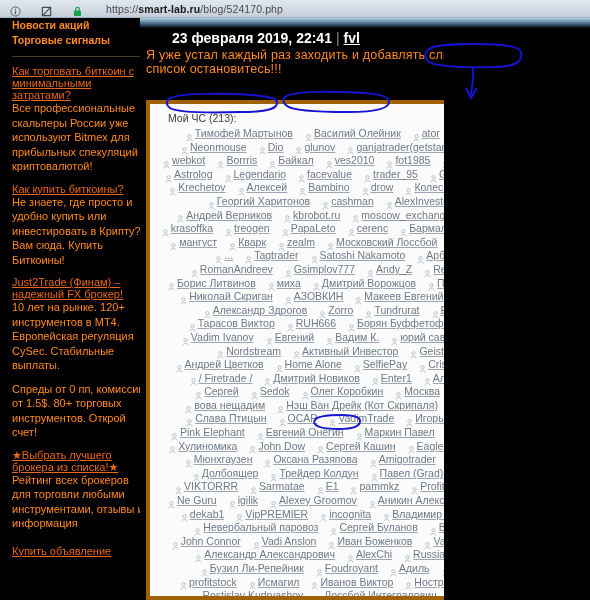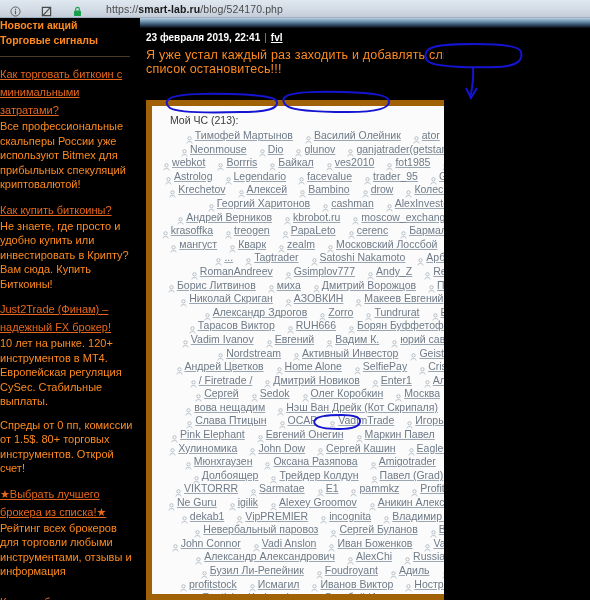--- a/index.html
+++ b/index.html
@@ -33,69 +33,69 @@
   
   .topglow {
     position: absolute; left:0; top:18px; width:590px; height:10px;
     background: linear-gradient(to bottom,#b9cfe0 0%, #6d93b0 35%, #21354a 80%, #06090d 100%);
   }
 
   
   .sidebar {
     position: absolute; left: 0; top: 18px; width: 140px; height: 582px;
     background: #000; color: #ff8a1f; overflow: hidden;
-    padding-left: 0;
+    padding-left: 12px;
   }
   .sb-inner { width: 152px; margin-left: -10px; padding: 0 6px; }
   .sb-head {
     font-size: 10.5px; font-weight: 700; color: #ff8a1f;
     line-height: 15px; white-space: nowrap; padding-left: 4px;
   }
   .sb-rule { height:1px; background:#4a3a22; margin: 8px 6px 8px 4px; }
   .sb-block { margin-bottom: 9px; padding-left: 4px; }
   .sb-link {
     font-size: 11px; color: #e6671b; text-decoration: underline;
-    line-height: 18px; display: block; white-space: normal;
+    line-height: 12px; display: block; white-space: normal;
   }
   .sb-text {
     font-size: 11px; color: #ff8a1f; line-height: 14.5px; display: block;
   }
 
   
   .leftband {
     position:absolute; left:0; top:18px; width:4px; height:582px;
     background: linear-gradient(to bottom,#4f7fa8,#12202e 40%,#000 75%);
   }
 
   
   .main { position: absolute; left: 140px; top: 28px; width: 450px; height: 572px; background:#000; }
 
   .meta {
     display:flex; align-items:center; justify-content:space-between;
     padding: 2px 4px 0 6px; height: 17px;
   }
-  .meta-left { font-size: 10px; color:#ffffff; font-weight:700; white-space:nowrap;
-               font-family:"Liberation Sans", sans-serif; }
+  .meta-left { font-size: 14px; color:#ffffff; font-weight:700; white-space:nowrap;
+               font-family:"Liberation Sans", sans-serif;margin-left:26px; }
   .meta-left .sep { color:#8a8a8a; margin:0 4px; font-weight:400; }
   .meta-left .author { color:#ffffff; text-decoration:underline; font-weight:700; }
   .meta-right { font-size:9.5px; color:#e6671b; white-space:nowrap; }
   .meta-right .bar { color:#7a4a1e; margin:0 2px; }
 
   .title {
     color:#ff8a1f; font-size:12.5px; line-height:14px; font-weight:400;
     padding: 3px 6px 0 6px; letter-spacing: .2px;
     text-align: justify;
   }
   .title .t-line1 { display:block; }
   .title .t-line2 { display:block; }
 
   
   .card {
     position:absolute; left: 6px; top: 72px; width: 436px; height: 500px;
-    background:#fbfbfb; border:6px solid #a16207; overflow:hidden;
+    background:#fbfbfb; border:4px solid #a16207; overflow:hidden;
     padding: 6px 8px 0 10px;
   }
   .card-title { font-size:10.5px; color:#3a3a3a; padding: 2px 0 3px 8px; }
   .rows { }
   .row {
     display:flex; flex-wrap:nowrap; justify-content:center; align-items:center;
     gap: 12px; line-height: 13.6px; height: 13.6px; white-space: nowrap;
   }
   .u { display:inline-flex; align-items:center; gap:2px; }
   .u .pico {

